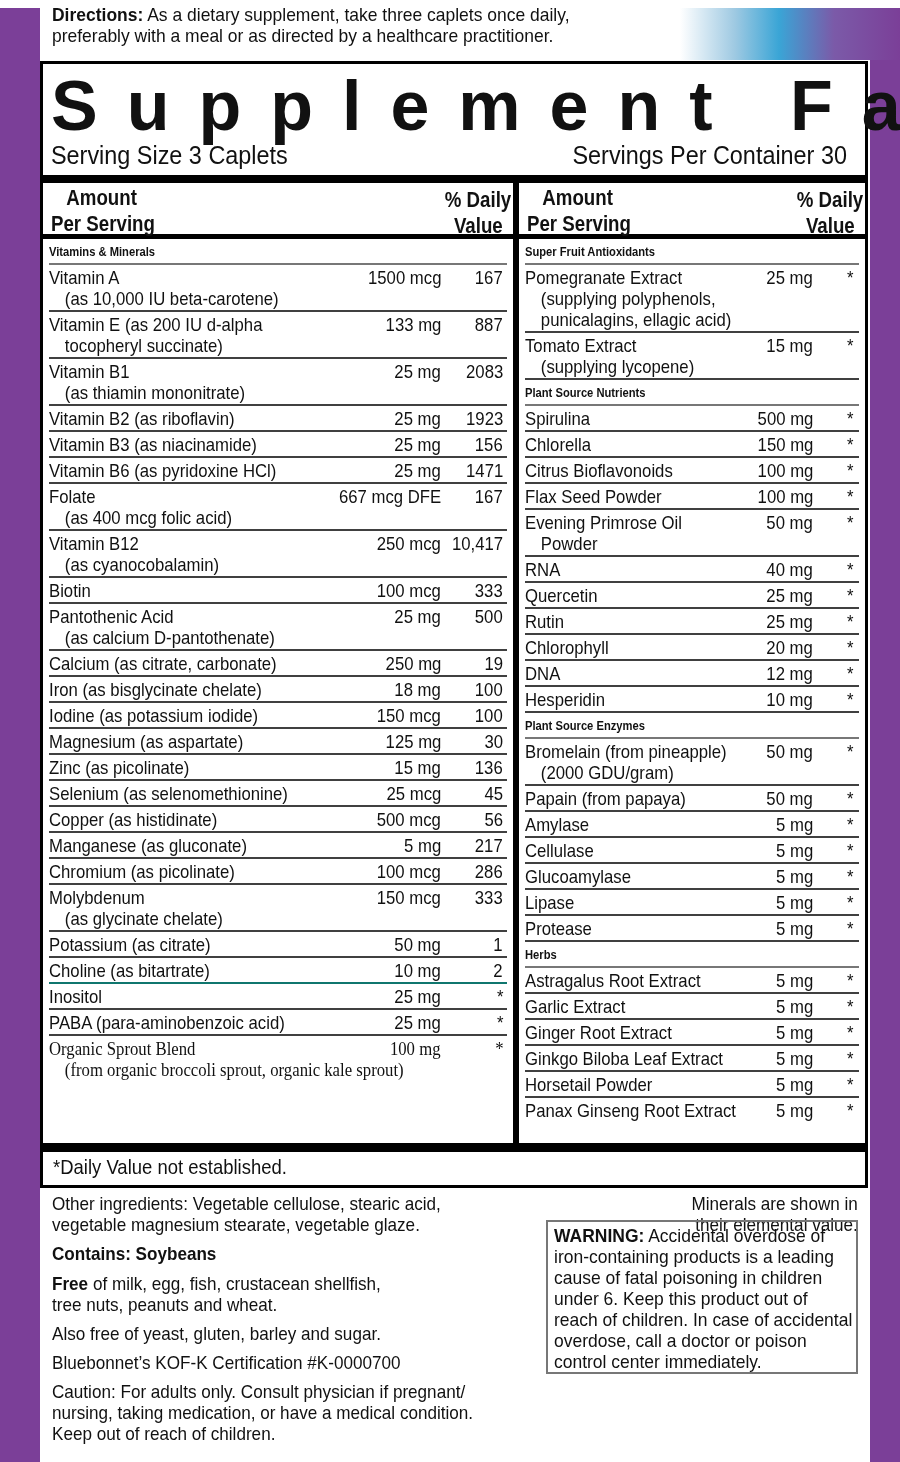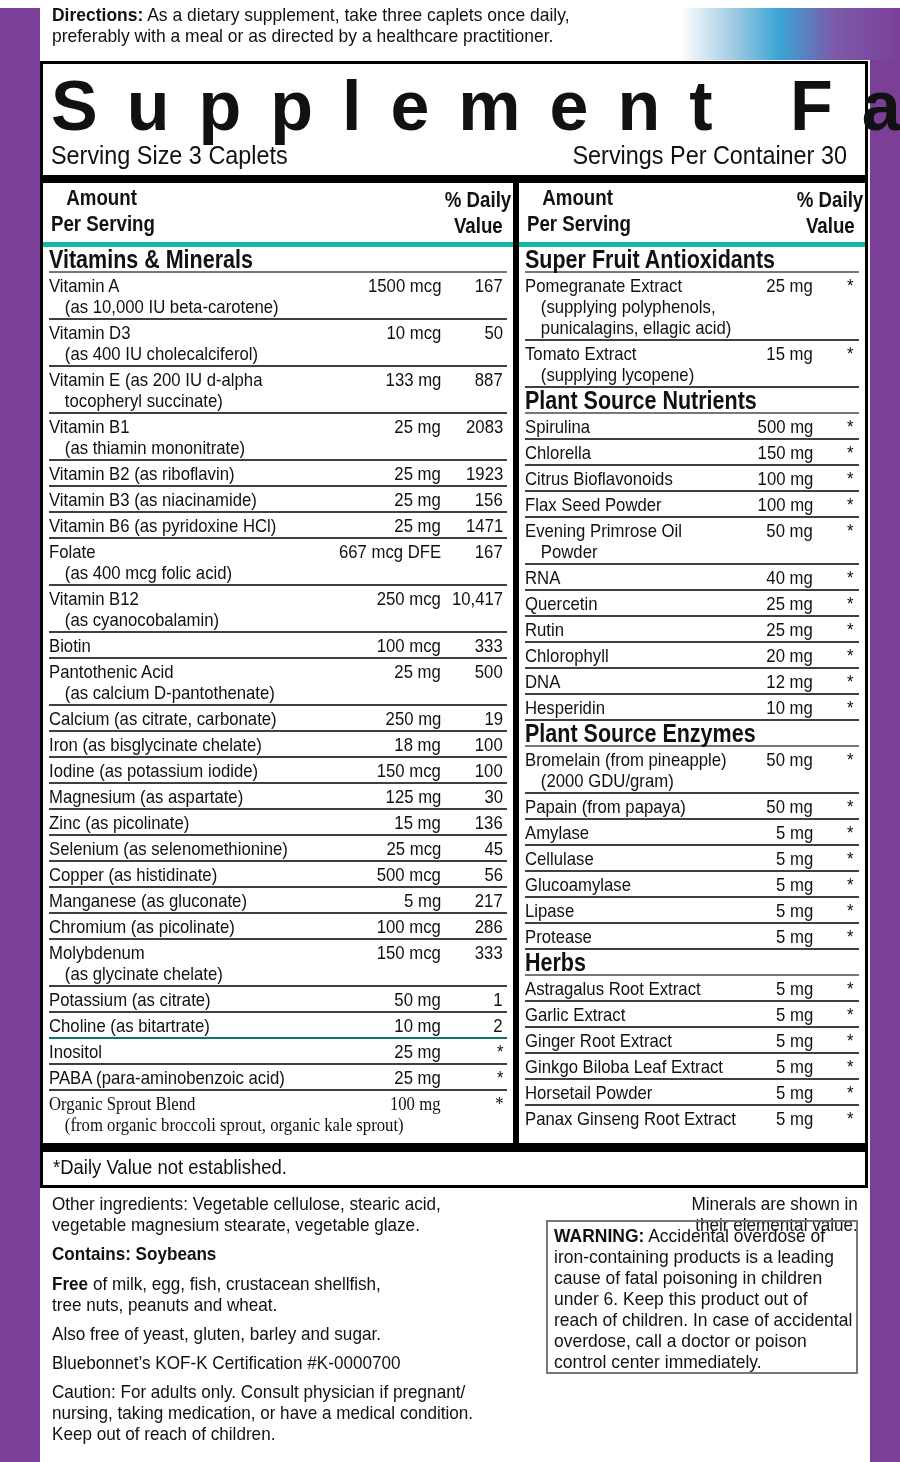--- a/index.html
+++ b/index.html
@@ -35,42 +35,42 @@
     white-space: nowrap;
   }
   .serving-size { position:absolute; left:8px; top:76px; font-size:26px; transform:scaleX(0.9); transform-origin:left top; }
   .servings-per { position:absolute; right:18px; top:76px; font-size:26px; transform:scaleX(0.9); transform-origin:right top; }
   .thick-bar { position:absolute; left:0; top:111px; width:822px; height:8px; background:#000; }
 
   .col { position:absolute; top:119px; }
   .col-left { left:0; width:470px; }
   .col-right { left:476px; width:346px; }
   .col-divider { position:absolute; left:470px; top:111px; width:6px; height:968px; background:#000; }
-  .hdr { height:64px; position:relative; border-bottom:5px solid #14b8a6; }
+  .hdr { height:56px; position:relative; border-bottom:5px solid #000000; }
   .hdr .amt { position:absolute; left:8px; top:2px; font-weight:bold; font-size:22px; line-height:26px; transform:scaleX(0.85); transform-origin:left top; }
   .hdr .amt span { display:block; }
   .hdr .amt .l1 { padding-left:18px; }
   .hdr .dv { position:absolute; right:2px; top:4px; font-weight:bold; font-size:22px; line-height:26px; text-align:right; transform:scaleX(0.85); transform-origin:right top; }
   .hdr .dv span { display:block; }
   .hdr .dv .l2 { padding-right:10px; }
 
   .rows { padding: 0 6px 0 6px; }
   .row {
     position:relative; border-bottom:2px solid #404040; font-size:19px; line-height:21px;
     padding:2px 0 1px 0; white-space:nowrap;
   }
   .row .name { display:block; transform:scaleX(0.88); transform-origin:left top; }
   .row .sub { display:block; padding-left:18px; transform:scaleX(0.88); transform-origin:left top; }
   .row .amount { position:absolute; top:2px; text-align:right; transform:scaleX(0.88); }
   .row .dv { position:absolute; top:2px; text-align:right; transform:scaleX(0.88); }
   .col-left .row .amount { right:66px; transform-origin:right top; }
   .col-left .row .dv { right:4px; transform-origin:right top; }
   .col-right .row .amount { right:46px; transform-origin:right top; }
   .col-right .row .dv { right:6px; transform-origin:right top; }
-  .section { font-weight:bold; font-size:25px; line-height:23px; border-bottom:2px solid #777; padding-top:1px; }
+  .section { font-weight:bold; font-size:13px; line-height:23px; border-bottom:2px solid #777; padding-top:1px; }
   .section span { display:inline-block; transform:scaleX(0.86); transform-origin:left top; }
   .row.thick-bottom { border-bottom:2px solid #0f766e; }
 
   .footer-bar { position:absolute; left:0; top:1079px; width:822px; height:9px; background:#000; }
   .footnote { position:absolute; left:10px; top:1091px; font-size:21px; transform:scaleX(0.88); transform-origin:left top; }
 
   .below { position:absolute; left:52px; font-size:19px; line-height:21px; transform:scaleX(0.9); transform-origin:left top; }
   .below b { font-weight:bold; }
   .minerals { position:absolute; right:42px; top:1193px; font-size:19px; line-height:21px; text-align:right; transform:scaleX(0.9); transform-origin:right top; }
   .warning {
@@ -110,26 +110,20 @@
     </div>
     <div class="rows" id="left-rows">
       <div class="section"><span>Vitamins &amp; Minerals</span></div>
     <div class="row">
           <span class="name">Vitamin A</span>
           <span class="sub">(as 10,000 IU beta-carotene)</span>
           <span class="amount">1500 mcg</span>
           <span class="dv">167</span>
         </div>
         <div class="row">
-          <span class="name">Vitamin D3</span>
-          <span class="sub">(as 400 IU cholecalciferol)</span>
-          <span class="amount">10 mcg</span>
-          <span class="dv">50</span>
-        </div>
-        <div class="row">
           <span class="name">Vitamin E (as 200 IU d-alpha</span>
           <span class="sub">tocopheryl succinate)</span>
           <span class="amount">133 mg</span>
           <span class="dv">887</span>
         </div>
         <div class="row">
           <span class="name">Vitamin B1</span>
           <span class="sub">(as thiamin mononitrate)</span>
           <span class="amount">25 mg</span>
           <span class="dv">2083</span>

